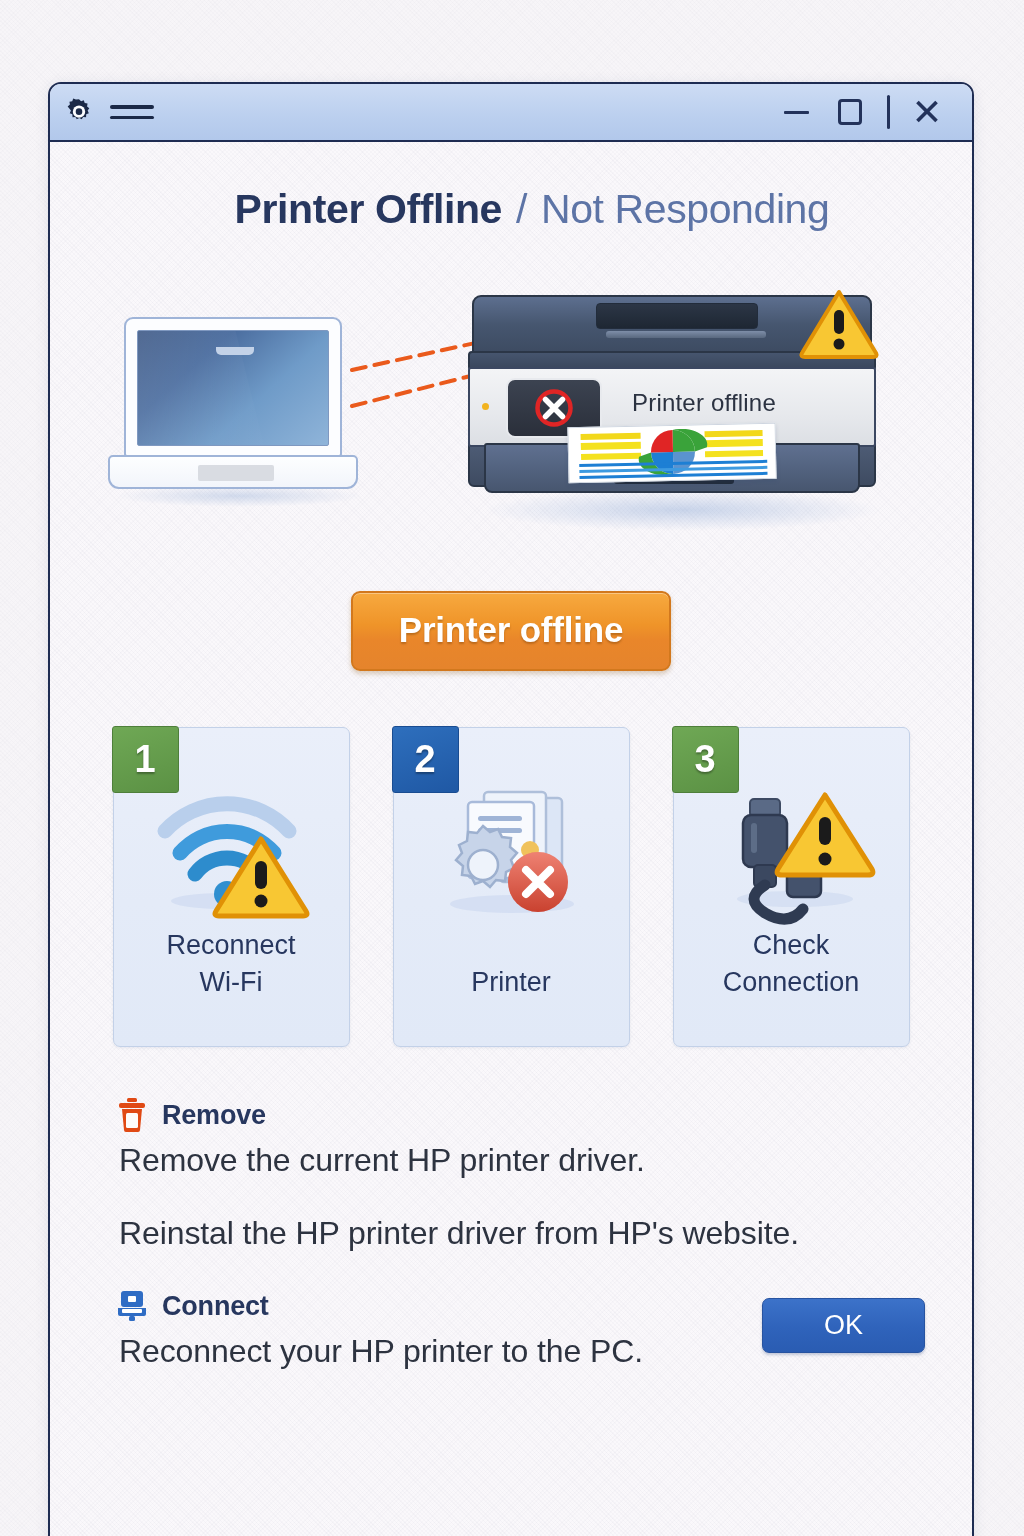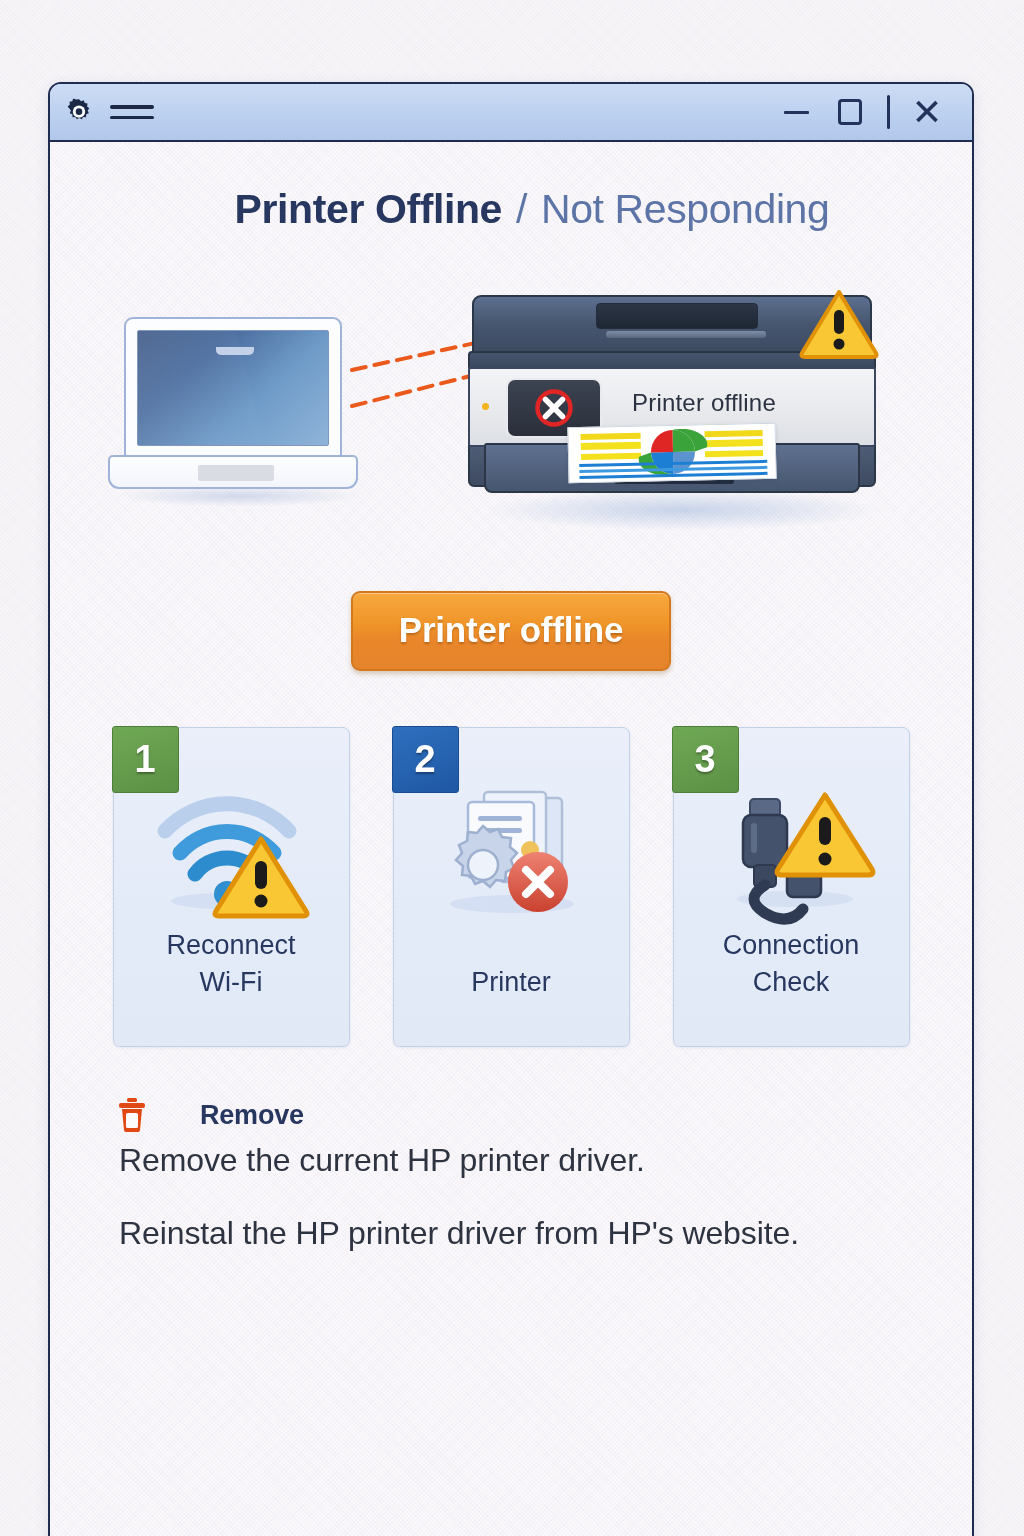--- a/index.html
+++ b/index.html
@@ -251,21 +251,21 @@
     font-size: 27px;
     line-height: 1.35;
     color: #27375f;
   }
 
   
   .actions { margin: 50px 0 0 66px; width: 800px; }
   .action-row { margin-bottom: 36px; position: relative; }
   .action-head { display: flex; align-items: center; gap: 14px; }
   .action-icon { width: 32px; height: 36px; display: block; flex: none; }
-  .action-title { font-size: 27px; font-weight: 700; color: #27375f; letter-spacing: -0.2px; margin-left: 38px; }
+  .action-title { font-size: 27px; font-weight: 700; color: #27375f; letter-spacing: -0.2px; }
   .action-desc { margin-top: 9px; margin-left: 3px; font-size: 32px; color: #2d3340; letter-spacing: -0.1px; }
 
   .ok-btn {
     position: absolute;
     right: -9px;
     top: 10px;
     width: 163px;
     height: 55px;
     background: linear-gradient(180deg,#3c72c9 0%, #2f63bb 55%, #2a5cb2 100%);
     border: 1px solid #2753a0;
@@ -477,22 +477,22 @@
           <rect x="84" y="82" width="34" height="38" rx="6" fill="#44526c" stroke="#2e3950" stroke-width="2.5"></rect>
           <rect x="90" y="68" width="22" height="18" rx="4" fill="#5a6a86" stroke="#3d4a63" stroke-width="2"></rect>
           <g transform="translate(72,14)">
             <path d="M50 4 L97 78 Q100 84 93 84 L7 84 Q0 84 3 78 Z" fill="#f8c733" stroke="#e09106" stroke-width="5" stroke-linejoin="round"></path>
             <rect x="44" y="26" width="12" height="28" rx="6" fill="#1b1b1b"></rect>
             <circle cx="50" cy="68" r="6.5" fill="#1b1b1b"></circle>
           </g>
         </svg>
       </div>
       <div class="card-label">
+        <div>Check</div>
         <div>Connection</div>
-        <div>Check</div>
       </div>
     </div>
   </div>
 
   <div class="actions">
 
     <div class="action-row">
       <div class="action-head">
         <span>
           <svg class="action-icon" viewBox="0 0 32 36">
@@ -504,16 +504,32 @@
         </span>
         <span class="action-title">Remove</span>
       </div>
       <div class="action-desc">Remove the current HP printer driver.</div>
     </div>
 
     <div class="action-row">
       <div class="action-desc">Reinstal the HP printer driver from HP's website.</div>
     </div>
 
+    <div class="action-row">
+      <div class="action-head">
+        <span>
+          <svg class="action-icon" viewBox="0 0 32 36">
+            <rect x="5" y="3" width="22" height="16" rx="3" fill="#2f6cc4"></rect>
+            <rect x="12" y="8" width="8" height="6" rx="1" fill="#ffffff"></rect>
+            <path d="M2 20 h28 v6 a2 2 0 0 1 -2 2 h-24 a2 2 0 0 1 -2 -2 Z" fill="#2f6cc4"></path>
+            <rect x="6" y="21" width="20" height="4" rx="1" fill="#ffffff"></rect>
+            <rect x="13" y="28" width="6" height="5" rx="1.5" fill="#2f6cc4"></rect>
+          </svg>
+        </span>
+        <span class="action-title">Connect</span>
+      </div>
+      <div class="action-desc">Reconnect your HP printer to the PC.</div>
+      <div class="ok-btn">OK</div>
+    </div>
 
   </div>
 
 </div>
 
 </body></html>

